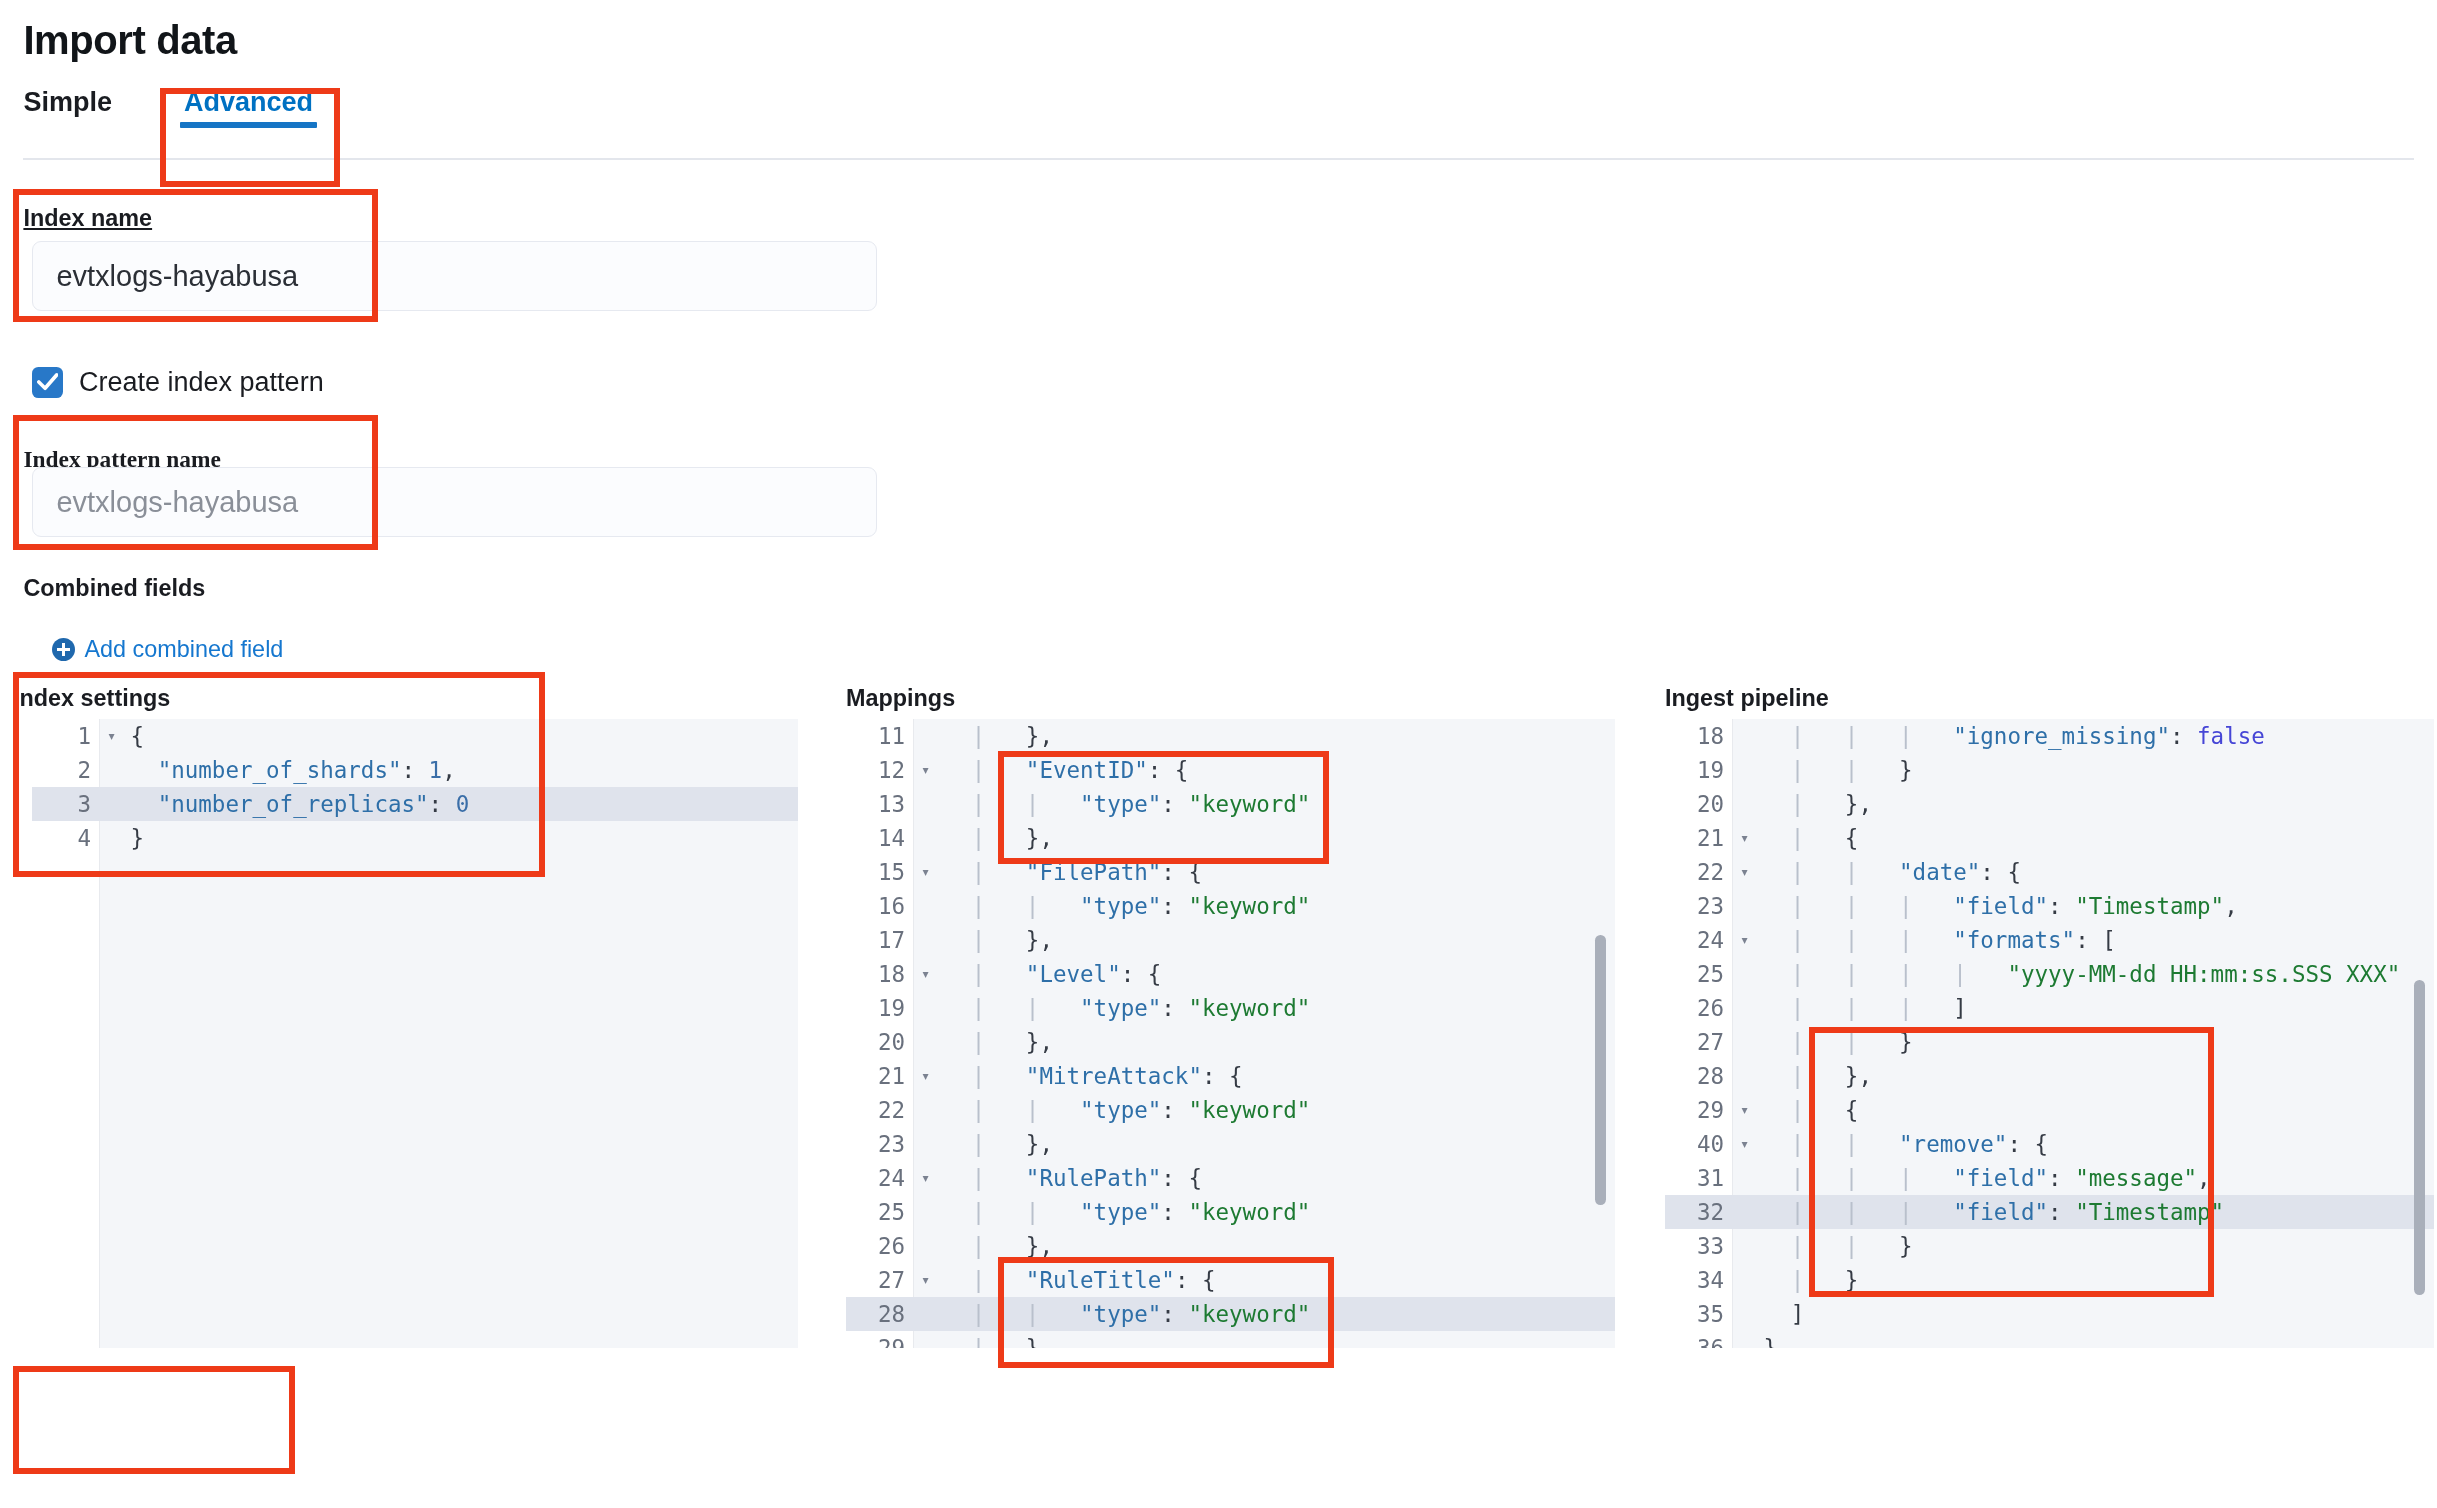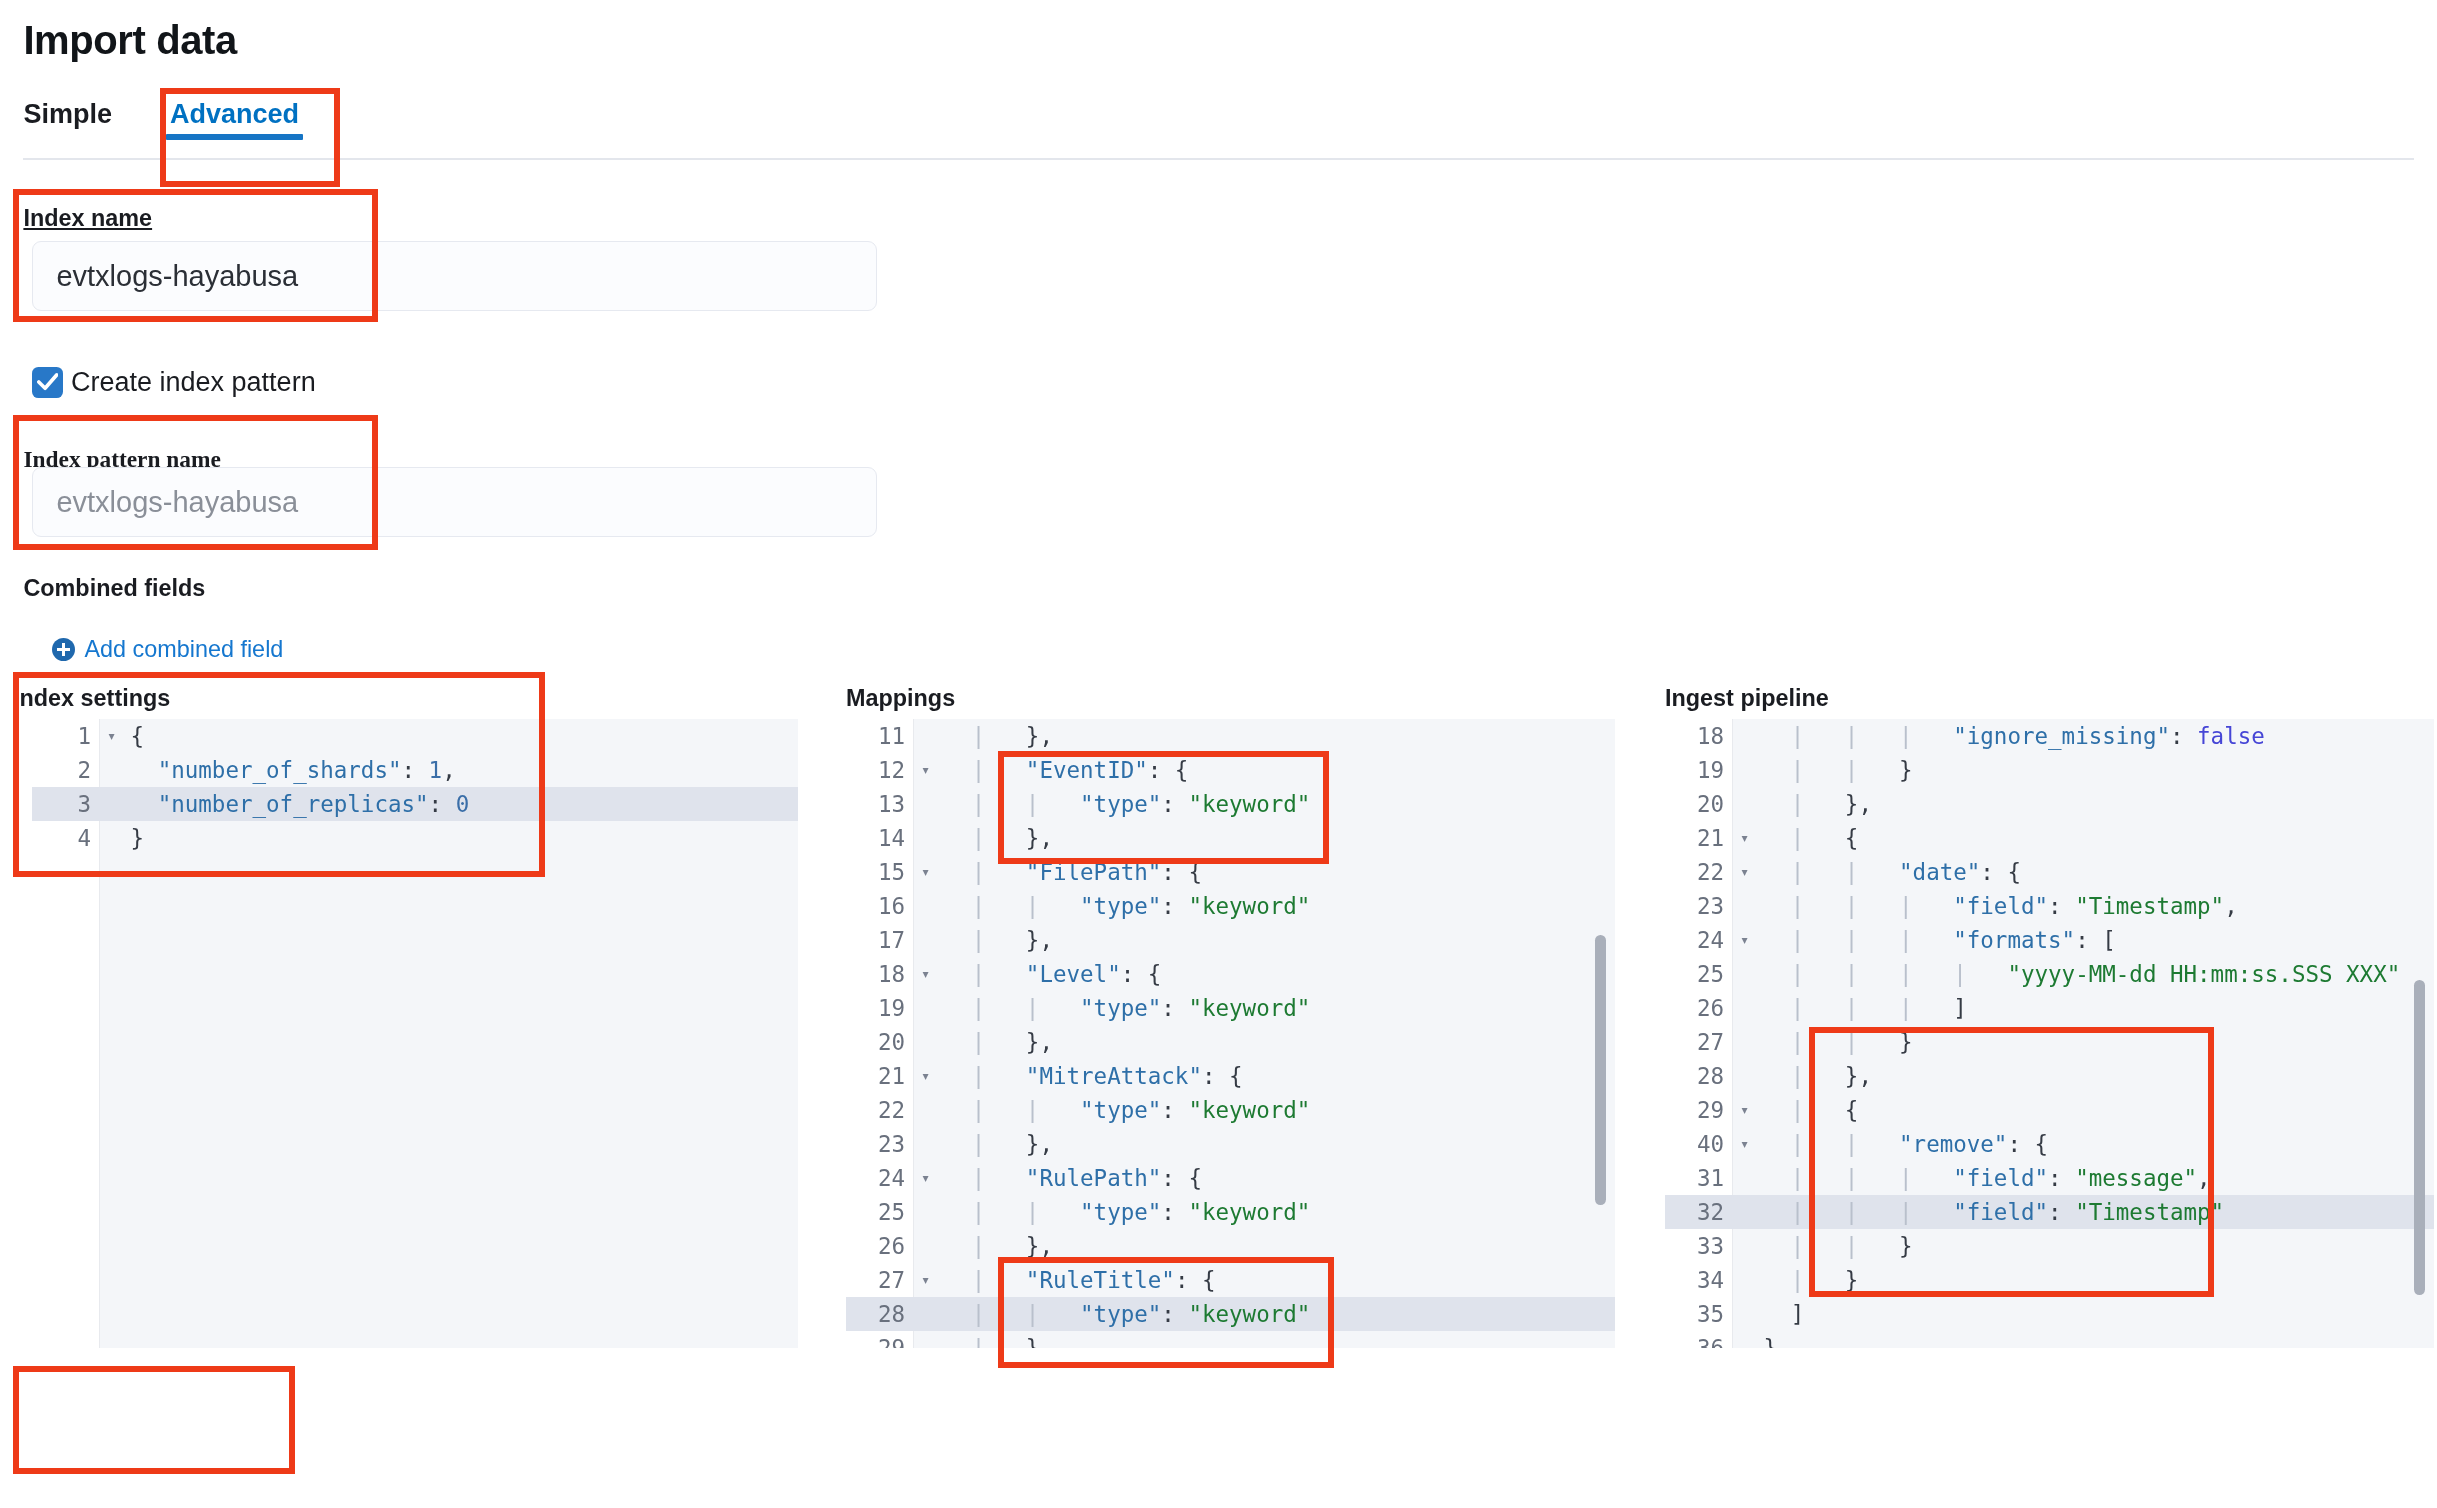--- a/index.html
+++ b/index.html
@@ -14,22 +14,22 @@
 
   
   .page-title {
     position: absolute; left: 23.4px; top: 18px;
     font-size: 40px; font-weight: 700; color: #111519;
     letter-spacing: -0.4px;
   }
 
   
   .tabs {
-    position: absolute; left: 23.4px; top: 95px;
-    display: flex; align-items: flex-end; gap: 0;
+    position: absolute; left: 23.4px; top: 83px;
+    display: flex; align-items: flex-end; gap: 14px;
   }
   .tab {
     font-size: 27px; font-weight: 700; color: #1a1c21;
     padding: 3.6px 29px 23.4px 0;
     position: relative; cursor: pointer;
     white-space: nowrap;
   }
   .tab.active { color: #0071c2; padding-left: 29px; padding-right: 29px; }
   .tab.active::after {
     content: ""; position: absolute;
@@ -52,21 +52,21 @@
     display: flex; align-items: center;
     padding-left: 23.4px;
     font-size: 29px;
   }
   .text-field.value { color: #2b2f36; }
   .text-field.placeholder { color: #8a8f98; }
 
   
   .checkbox-row {
     position: absolute; left: 32px; top: 367px;
-    display: flex; align-items: center; gap: 8px;
+    display: flex; align-items: center; gap: 16px;
   }
   .checkbox {
     width: 31px; height: 31px; border-radius: 6.3px;
     background: #2878c8; position: relative; cursor: pointer;
     flex: 0 0 auto;
   }
   .checkbox svg { position: absolute; left: 4.5px; top: 5.4px; }
   .checkbox-label { font-size: 27px; color: #1a1c21; }
 
   

